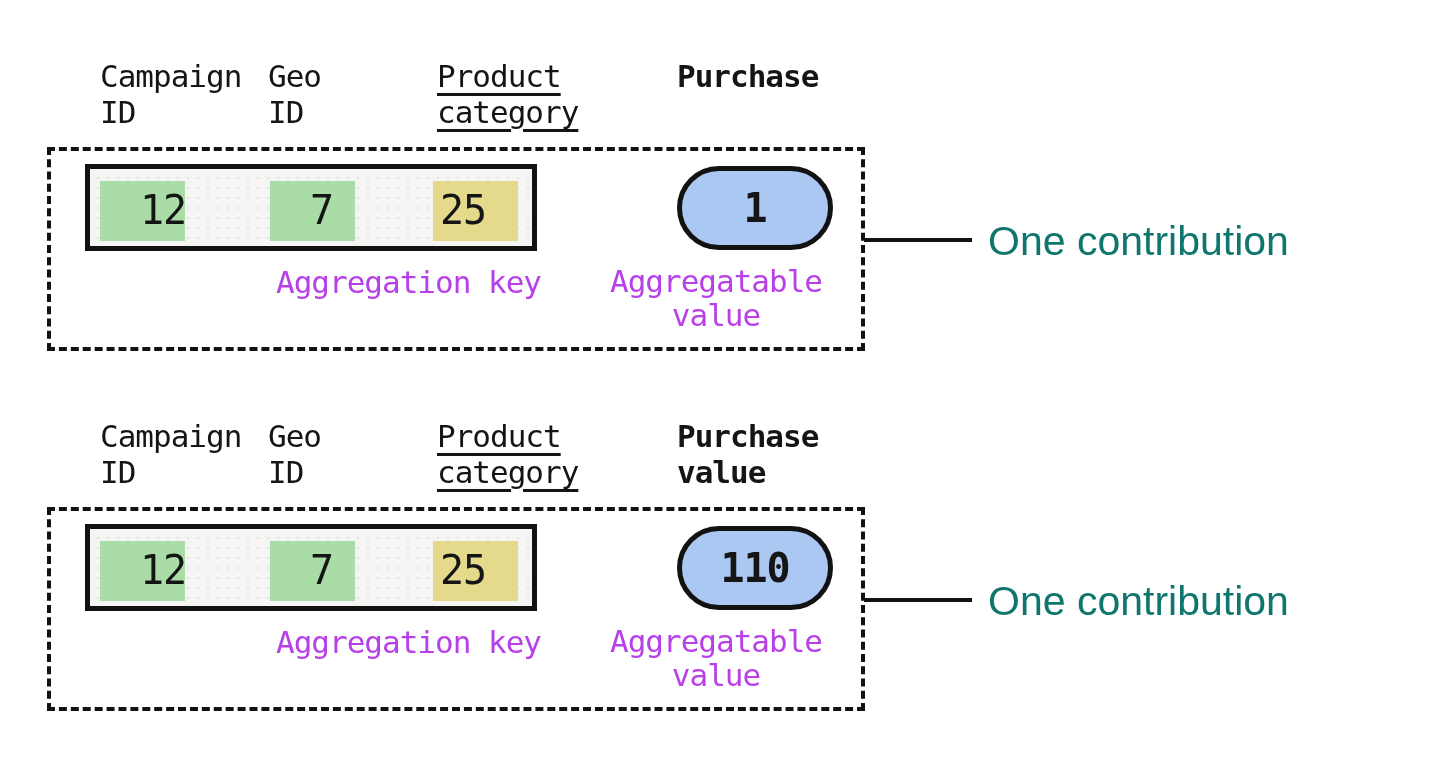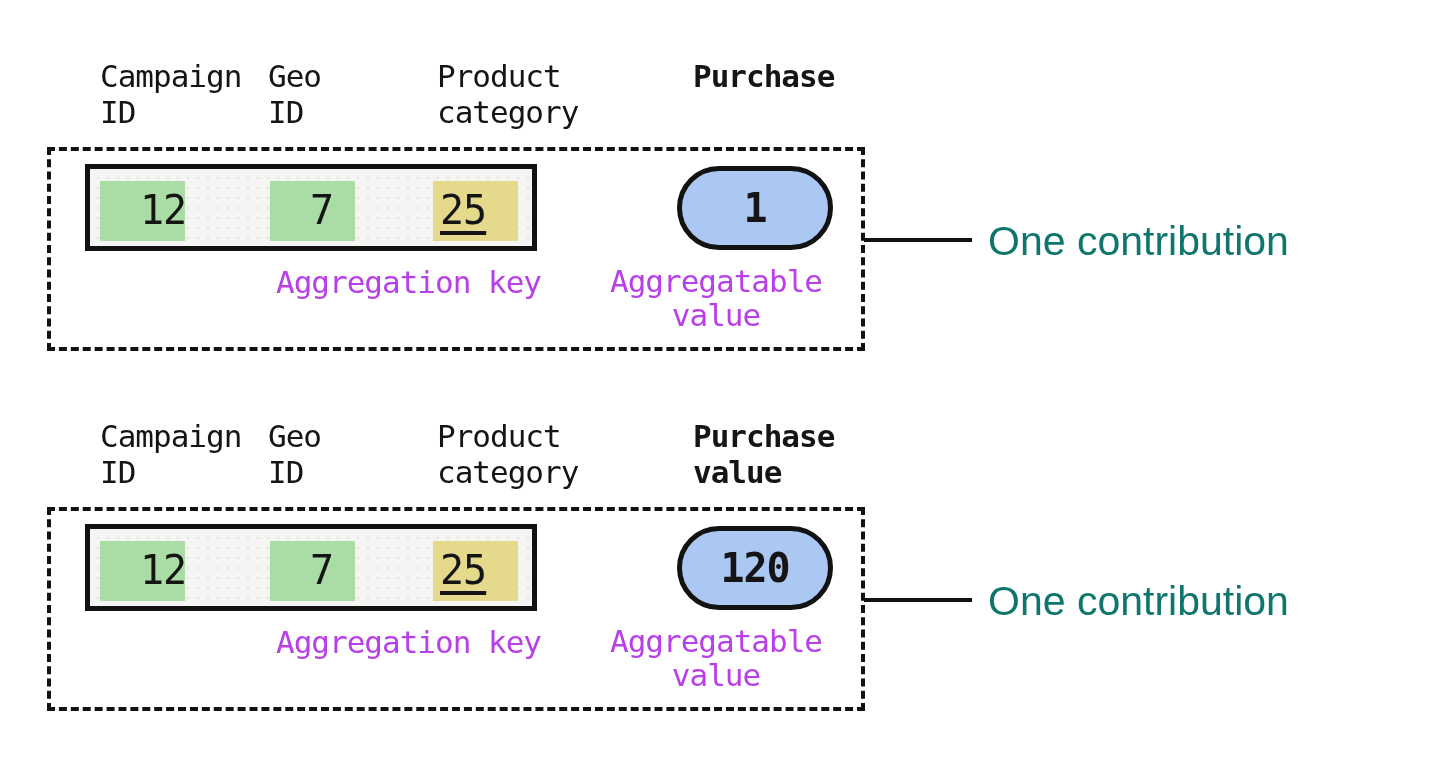--- a/index.html
+++ b/index.html
@@ -9,23 +9,23 @@
     overflow:hidden;
     font-family:"DejaVu Sans Mono", monospace; color:#151515;
   }
   .section { position:absolute; left:0; width:1442px; height:360px; }
 
   
   .hdr {
     position:absolute; top:58px; font-size:31px; line-height:36px;
     letter-spacing:-1px; white-space:nowrap;
   }
-  .hdr.bold { font-weight:bold;margin-left:16px; }
+  .hdr.bold { font-weight:bold; }
   .hdr.u div {
-    text-decoration-thickness:2.5px; text-underline-offset:6px;
+    text-decoration:underline; text-decoration-thickness:2.5px; text-underline-offset:6px;
   }
 
   
   .dashedbox {
     position:absolute; left:47px; top:147px; width:818px; height:204px;
     border:4px dashed #121212;
   }
 
   
   .rowbox {
@@ -34,21 +34,21 @@
     background-image:radial-gradient(circle, #e2e2e0 1px, transparent 1.3px);
     background-size:10px 10px; background-position:3px 4px;
   }
   .cell {
     position:absolute; top:181px; width:85px; height:60px;
     font-size:40px; line-height:58px; padding-left:7px; letter-spacing:-1px;
   }
   .cell.green  { background:var(--green);padding-left:40px; }
   .cell.yellow { background:var(--yellow); }
   .cell .u {
-    text-decoration:underline; text-decoration-thickness:3.5px; text-underline-offset:7px;
+    text-decoration-thickness:3.5px; text-underline-offset:7px;
   }
 
   
   .pill {
     position:absolute; left:677px; top:166px; width:156px; height:84px;
     background:var(--blue); border:5px solid #121212; border-radius:42px;
     display:flex; align-items:center; justify-content:center;
     font-size:40px; font-weight:bold; letter-spacing:-1px;
   }
 
@@ -149,21 +149,21 @@
       <span>12</span>
     </div>
     <div class="cell green" style="left:270px">
       <span>7</span>
     </div>
     <div class="cell yellow" style="left:433px">
       <span class="u">25</span>
     </div>
 
     <div class="pill">
-      <span>120</span>
+      <span>110</span>
     </div>
 
     <div class="agg-key-label">Aggregation key</div>
     <div class="agg-val-label">
       <div>Aggregatable</div>
       <div>value</div>
     </div>
 
     <div class="connector"></div>
     <div class="callout">One contribution</div>

